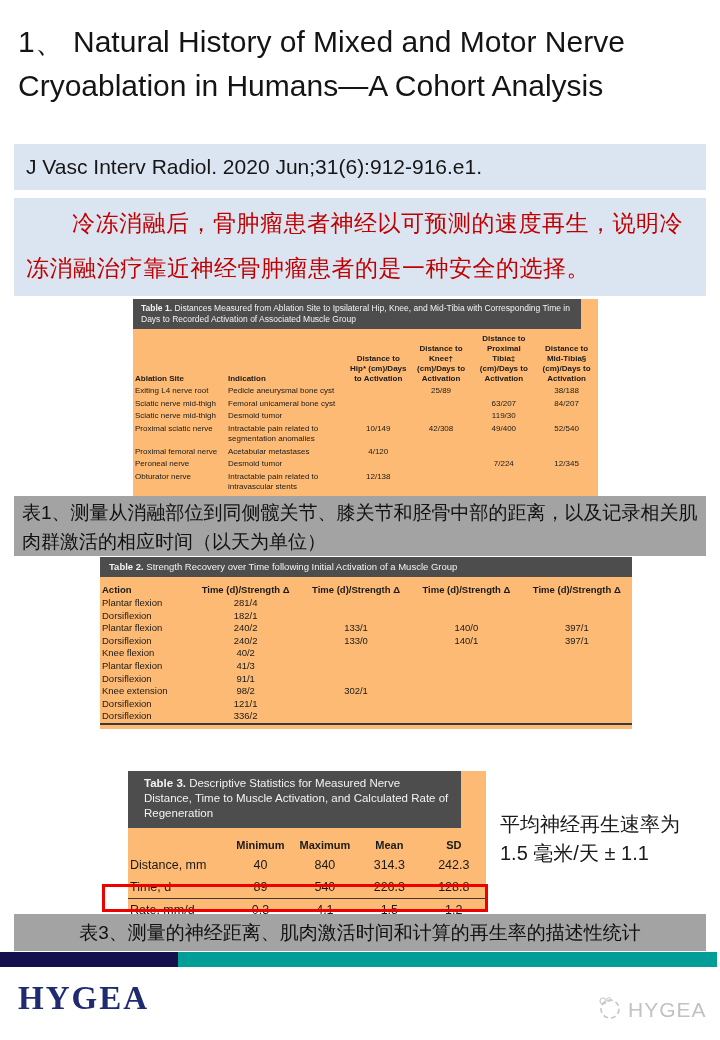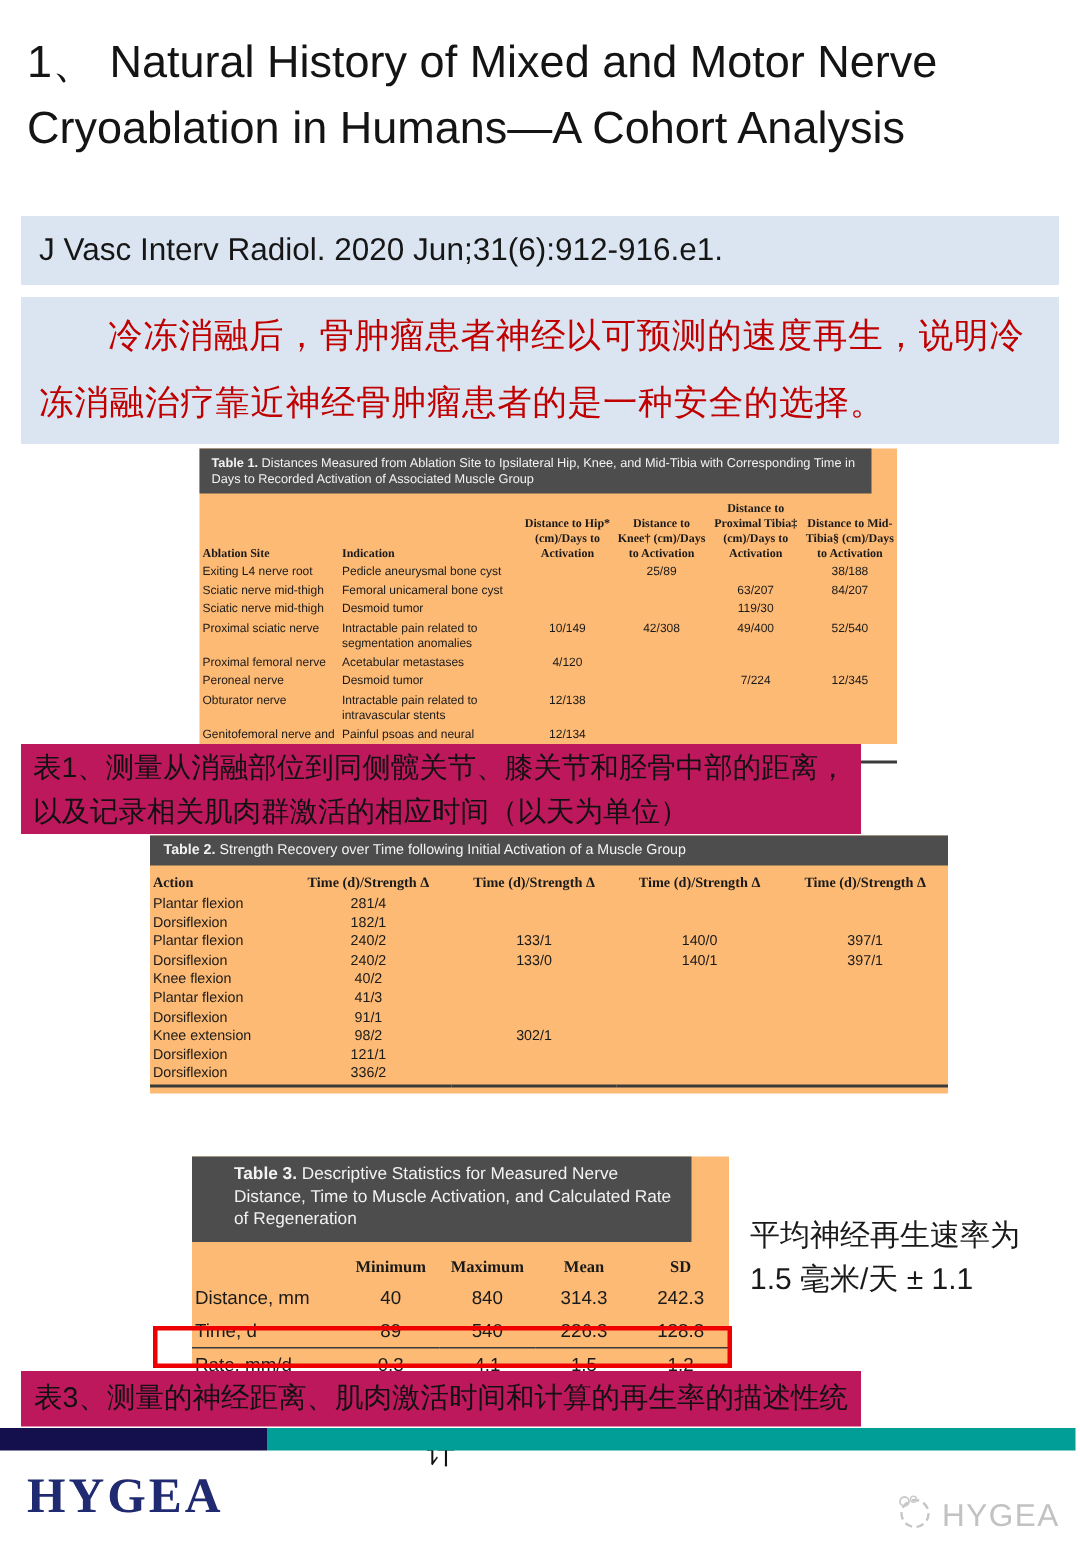--- a/index.html
+++ b/index.html
@@ -13,21 +13,21 @@
   .cite-ref { position:absolute; left:12px; top:0; line-height:46px; font-size:21px; color:#161616; }
   .cite-if  { position:absolute; left:538px; top:0; line-height:46px; font-size:21px; color:#161616; }
 
   .summary { position:absolute; left:14px; top:198px; width:692px; height:98px; background:#dbe5f1; padding:3px 12px 0 12px; }
   .summary p { font-size:23px; line-height:45px; color:#c00000; text-indent:2em; letter-spacing:0.5px; }
 
   .fig { position:absolute; background:#fdba74; }
   .tbl-head { background:#4d4d4d; color:#f2f2f2; }
   .tbl-head b { font-weight:bold; }
   table { border-collapse:collapse; width:100%; table-layout:fixed; color:#1a1a1a; }
-  th { font-weight:bold; vertical-align:bottom;font-family:Liberation Serif, serif; }
+  th { font-weight:bold; vertical-align:bottom; }
   td { vertical-align:top; }
 
   
   .fig1 { left:133px; top:299px; width:465px; height:197px; }
   .fig1 .tbl-head { margin-right:17px; font-size:8.5px; line-height:11px; padding:4px 8px; }
   .t1 { font-size:8px; margin-top:4px; }
   .t1 th { font-size:8px; line-height:10px; padding:1px 2px; text-align:center; }
   .t1 td { line-height:10.5px; padding:1px 2px; text-align:center; }
   .t1 th:nth-child(1), .t1 td:nth-child(1),
   .t1 th:nth-child(2), .t1 td:nth-child(2) { text-align:left; }
@@ -39,33 +39,33 @@
   .fig2 { left:100px; top:557px; width:532px; height:172px; }
   .fig2 .tbl-head { font-size:9.5px; line-height:12px; padding:4px 9px; }
   .t2 { font-size:9.5px; margin-top:5px; }
   .t2 th { font-size:9.5px; line-height:13px; padding:1px 2px; text-align:center; }
   .t2 td { line-height:12.6px; padding:0 2px; text-align:center; }
   .t2 th:nth-child(1), .t2 td:nth-child(1) { text-align:left; width:17%; }
   .t2 tbody { border-bottom:2.5px solid #3a3a3a; }
 
   
   .fig3 { left:128px; top:771px; width:358px; height:141px; }
-  .fig3 .tbl-head { width:333px; font-size:11.5px; line-height:15px; padding:5px 10px 7px 28px; }
+  .fig3 .tbl-head { width:333px; font-size:11.5px; line-height:15px; padding:5px 10px 7px 16px; }
   .t3 { font-size:12.5px; margin-top:8px; }
   .t3 th { font-size:11px; line-height:16px; padding:1px 2px; text-align:center; }
   .t3 td { line-height:17px; padding:3px 2px 2px 2px; text-align:center; }
   .t3 th:nth-child(1), .t3 td:nth-child(1) { text-align:left; width:28%; }
   .t3 tbody tr:last-child { border-top:1.5px solid #3a3a3a; }
   .t3 tbody { border-bottom:2px solid #3a3a3a; }
 
   .highlight-box { position:absolute; left:102px; top:884px; width:386px; height:28px; border:3px solid #ee0000; background:transparent; }
 
   .annotation { position:absolute; left:500px; top:810px; width:200px; font-size:20px; line-height:29px; color:#1a1a1a; }
 
-  .capbar { position:absolute; left:14px; width:560px; background:#be185d; color:#111111; font-size:19px; }
+  .capbar { position:absolute; left:14px; width:692px; background:#a3a3a3; color:#111111; font-size:19px; }
   .cap1 { top:496px; height:60px; padding:2px 8px; line-height:29px; text-align:left; }
   .cap2 { top:730px; height:38px; line-height:38px; text-align:center; }
   .cap3 { top:914px; height:37px; line-height:37px; text-align:center; }
 
   .accent-bar { position:absolute; top:952px; left:0; height:15px; }
   .accent-navy { width:178px; background:#14104e; }
   .accent-teal { left:178px; width:539px; background:#009e96; }
 
   .logo { position:absolute; left:18px; top:980px; font-family:"Liberation Serif", serif; font-weight:bold; font-size:33px; letter-spacing:2px; color:#1f2a70; }
 

